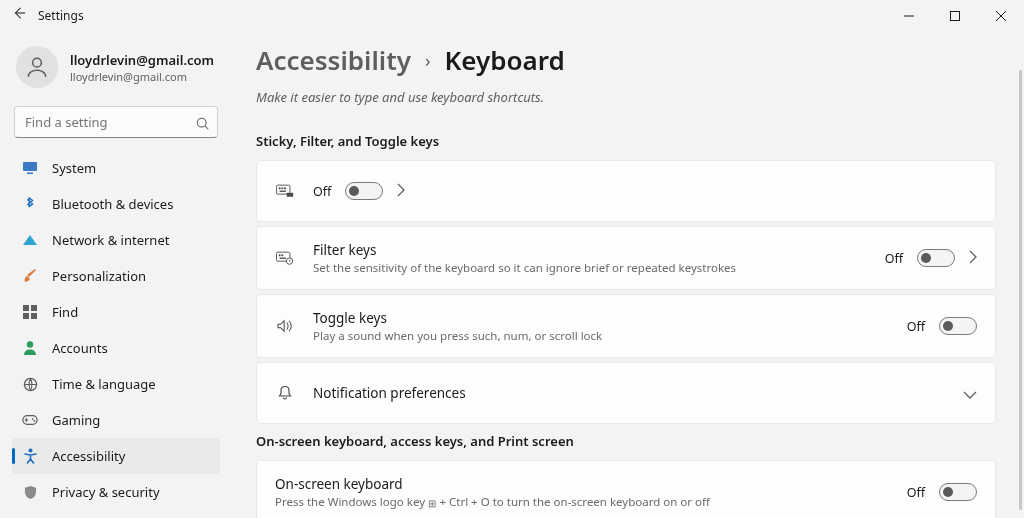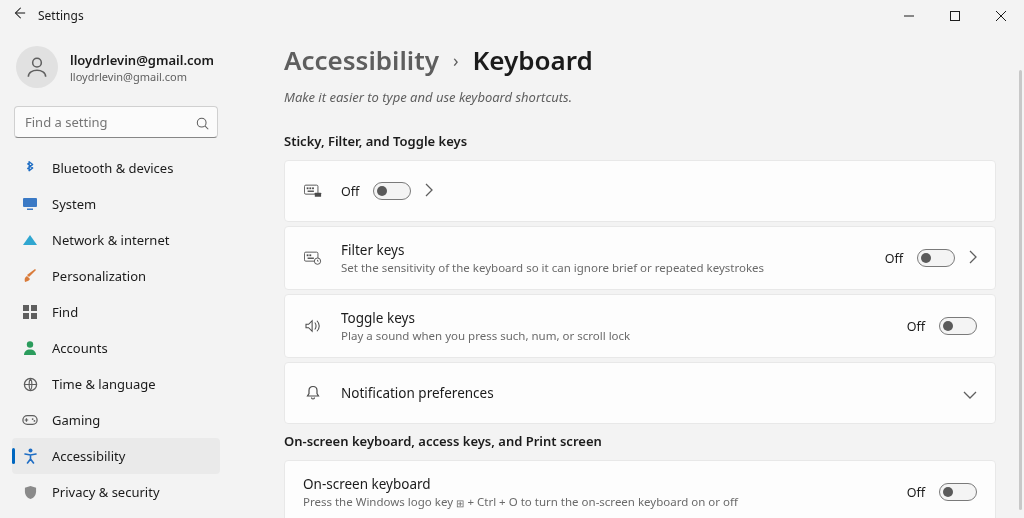--- a/index.html
+++ b/index.html
@@ -2,21 +2,21 @@
 <html><head>
 <meta charset="utf-8">
 <style>
   * { margin: 0; padding: 0; box-sizing: border-box; font-family: "Segoe UI", system-ui, sans-serif; }
   body { background: #f3f3f3; width: 1024px; height: 518px; overflow: hidden; color: #1b1b1b; }
   .titlebar { height: 32px; display: flex; align-items: center; padding: 0 0; justify-content: flex-end; position: relative; }
   .titlebar .left { position: absolute; left: 12px; top: 6px; display: flex; align-items: center; gap: 12px; font-size: 12px; }
   .titlebar .back { cursor: pointer; }
   .win-controls { display: flex; gap: 0; }
   .win-btn { width: 46px; height: 32px; display: flex; align-items: center; justify-content: center; color: #1b1b1b; }
-  .container { display: flex; height: calc(100% - 32px); gap: 28px; }
+  .container { display: flex; height: calc(100% - 32px); }
   .sidebar { width: 228px; padding: 4px 8px 8px 12px; display: flex; flex-direction: column; gap: 2px; }
   .account { display: flex; align-items: center; gap: 12px; padding: 10px 4px 16px 4px; }
   .avatar { width: 42px; height: 42px; border-radius: 50%; background: #e1e1e1; display: flex; align-items: center; justify-content: center; }
   .acct-name { font-weight: 600; font-size: 13px; }
   .acct-email { font-size: 11px; color: #5f5f5f; }
   .search-wrap { position: relative; margin: 0 2px 10px 2px; }
   .search { width: 100%; height: 32px; border: 1px solid #d0d0d0; border-radius: 4px; padding: 0 17px 0 10px; font-size: 13px; background: #fbfbfb; color: #1b1b1b; outline: none; border-bottom: 1.5px solid #868686; }
   .search::placeholder { color: #767676; }
   .search-icon { position: absolute; right: 8px; top: 8px; color: #5f5f5f; }
   .nav-item { display: flex; align-items: center; gap: 14px; height: 36px; padding: 0 10px; border-radius: 4px; font-size: 13px; cursor: pointer; position: relative; }
@@ -96,35 +96,35 @@
       <input class="search" placeholder="Find a setting" style="">
       <span class="search-icon">
         <svg width="14" height="14" viewBox="0 0 16 16">
             <circle cx="6.5" cy="6.5" r="5" stroke="#5f5f5f" stroke-width="1.2" fill="none"></circle>
             <path d="M10.5 10.5 L14 14" stroke="#5f5f5f" stroke-width="1.2"></path>
           </svg>
       </span>
     </div>
     <div id="nav-list">
         <div class="nav-item">
-          <span class="nav-icon" style="color:#1e6dc4">
-            <svg width="14" height="16" viewBox="0 0 14 18">
-              <path d="M4 4l6 5-4 3V2l4 3-6 5" stroke="currentColor" stroke-width="1.6" fill="none" stroke-linejoin="round"></path>
-            </svg>
-          </span>
-          <span>Bluetooth &amp; devices</span>
-        </div>
-        <div class="nav-item">
           <span class="nav-icon" style="color:#3a79c5">
             <svg width="16" height="16" viewBox="0 0 16 16">
               <rect x="1" y="2" width="14" height="9" rx="1" fill="currentColor"></rect>
               <rect x="5" y="12.5" width="6" height="1.5" fill="currentColor"></rect>
             </svg>
           </span>
           <span>System</span>
+        </div>
+        <div class="nav-item">
+          <span class="nav-icon" style="color:#1e6dc4">
+            <svg width="14" height="16" viewBox="0 0 14 18">
+              <path d="M4 4l6 5-4 3V2l4 3-6 5" stroke="currentColor" stroke-width="1.6" fill="none" stroke-linejoin="round"></path>
+            </svg>
+          </span>
+          <span>Bluetooth &amp; devices</span>
         </div>
         <div class="nav-item">
           <span class="nav-icon" style="color:#2fa6d0">
             <svg width="16" height="14" viewBox="0 0 16 14">
               <path d="M8 2 L15 12 H1 Z" fill="currentColor"></path>
             </svg>
           </span>
           <span>Network &amp; internet</span>
         </div>
         <div class="nav-item">

